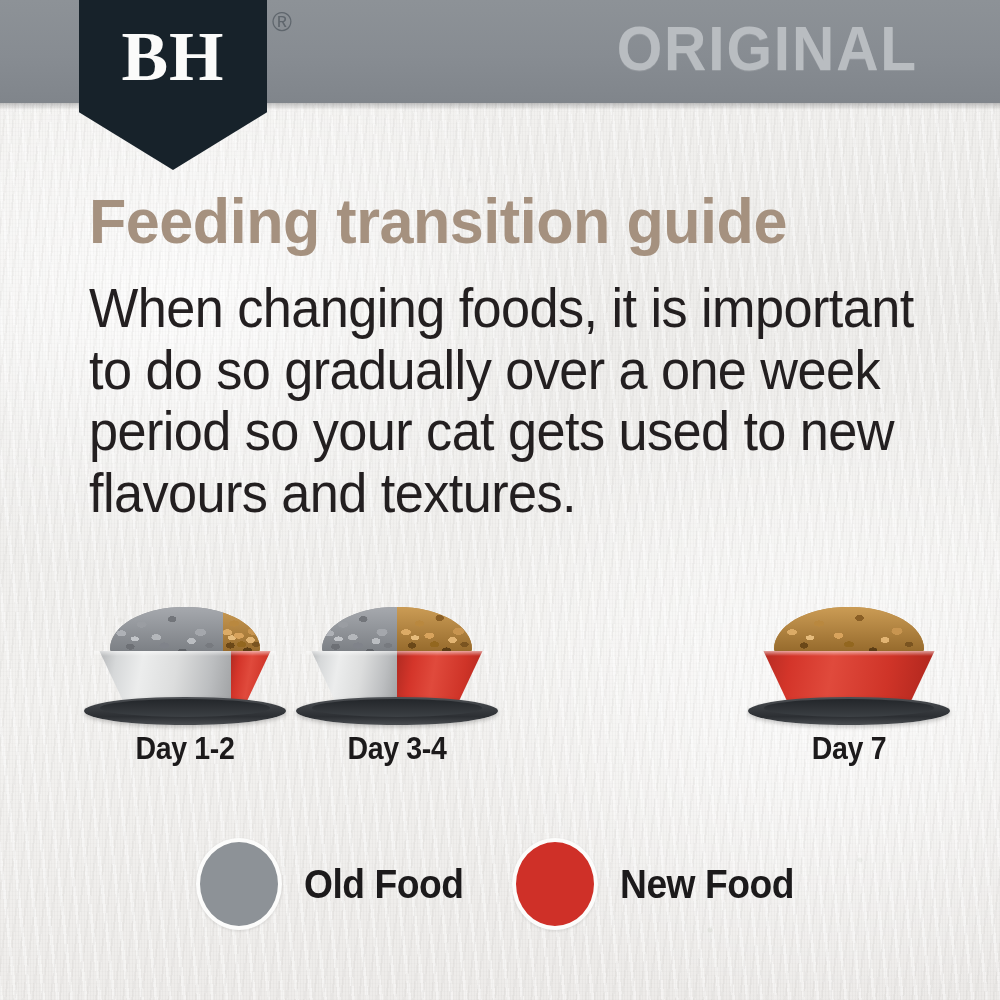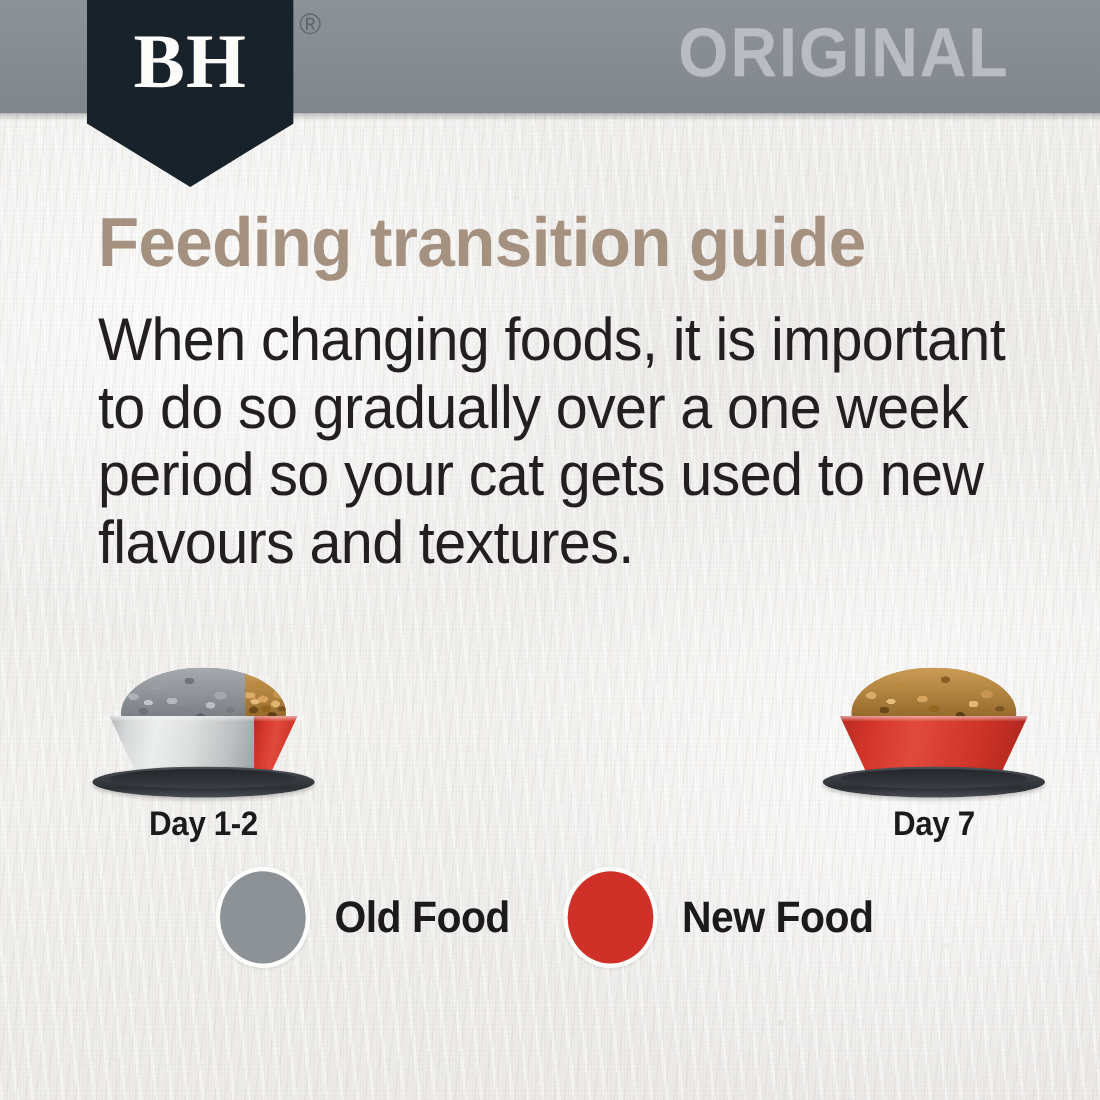--- a/index.html
+++ b/index.html
@@ -171,21 +171,21 @@
     background:linear-gradient(180deg,#4c4f53 0%,#3a3d41 40%,#2c2f33 70%,#4a4d51 100%);
     box-shadow:0 2px 4px rgba(0,0,0,.22);
   }
   .bowl-base-inner{
     position:absolute;left:20px;top:94px;width:170px;height:18px;
     border-radius:50%;
     background:linear-gradient(180deg,#23262a,#3c4044);
   }
 
   
-  .legend{position:absolute;left:0;top:788px;width:916px;height:95px;z-index:3;}
+  .legend{position:absolute;left:0;top:838px;width:916px;height:95px;z-index:3;}
   .legend-item{position:absolute;top:0;display:flex;align-items:center;}
   .swatch{
     width:78px;height:84px;border-radius:50%;
     border:4px solid #fcfcfb;
     box-shadow:0 1px 3px rgba(0,0,0,.10);
     flex:none;
   }
   .swatch.old{background:#8d9297;}
   .swatch.new{background:#cf3028;}
   .legend-label{
@@ -224,20 +224,34 @@
       <div class="bowl-body">
         <div class="seg-old" style="width:75%"></div>
         <div class="seg-new" style="width:25%"></div>
       </div>
       <div class="bowl-rim-hl"></div>
       <div class="bowl-base"></div>
       <div class="bowl-base-inner"></div>
       <div class="label">Day 1-2</div>
     </div>
 
+    <div class="bowl-wrap" style="left:292px">
+      <div class="mound">
+        <div class="old" style="width:50%"></div>
+        <div class="new" style="width:50%"></div>
+      </div>
+      <div class="bowl-body">
+        <div class="seg-old" style="width:50%"></div>
+        <div class="seg-new" style="width:50%"></div>
+      </div>
+      <div class="bowl-rim-hl"></div>
+      <div class="bowl-base"></div>
+      <div class="bowl-base-inner"></div>
+      <div class="label">Day 3-4</div>
+    </div>
 
 
     <div class="bowl-wrap" style="left:744px">
       <div class="mound">
         <div class="old" style="width:0%"></div>
         <div class="new" style="width:100%"></div>
       </div>
       <div class="bowl-body">
         <div class="seg-old" style="width:0%"></div>
         <div class="seg-new" style="width:100%"></div>

